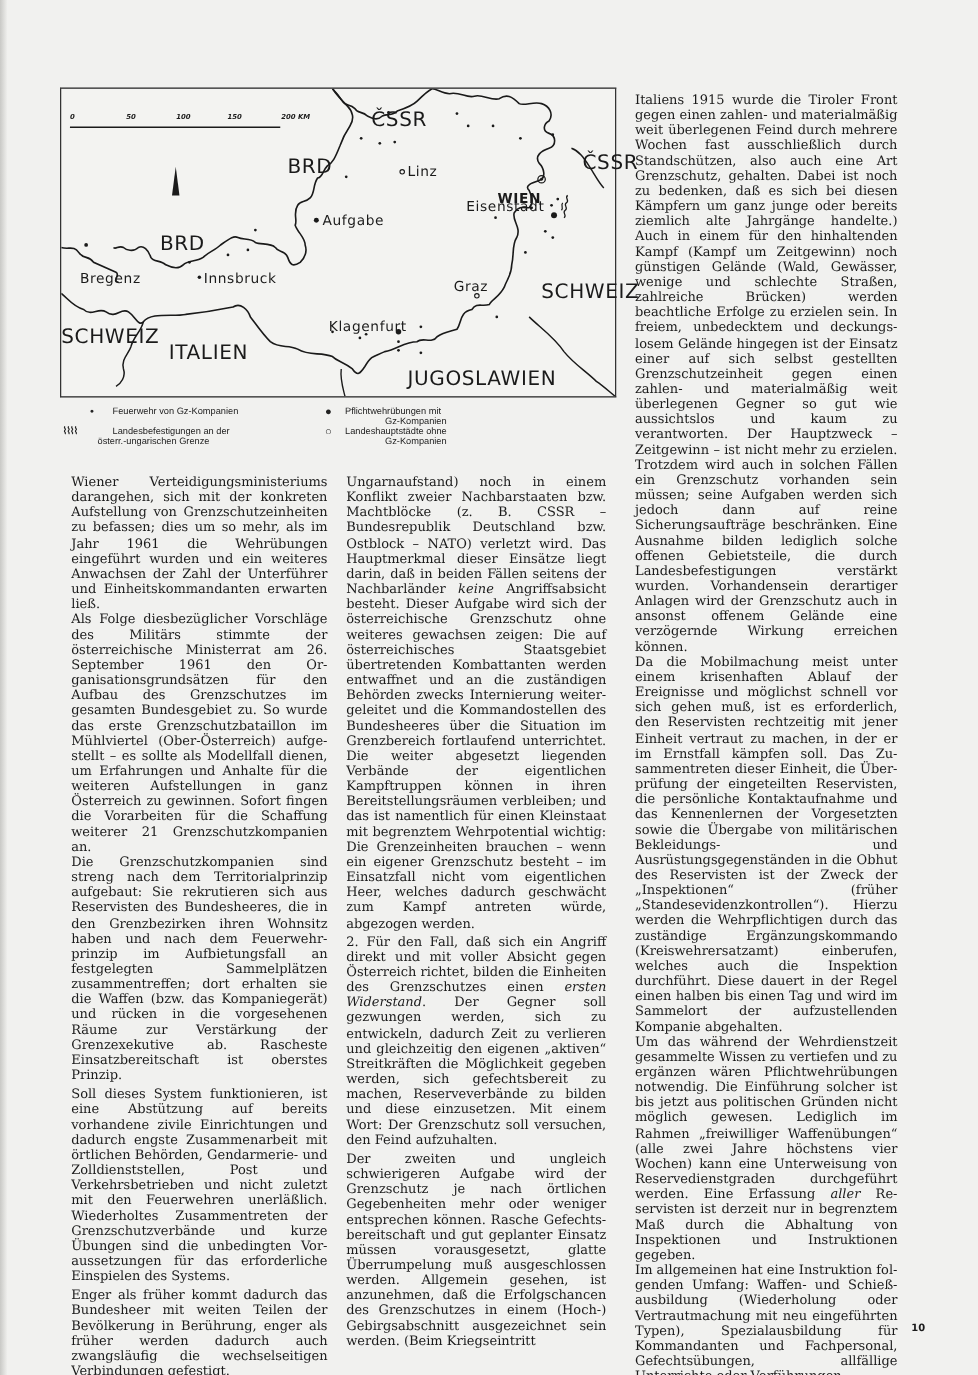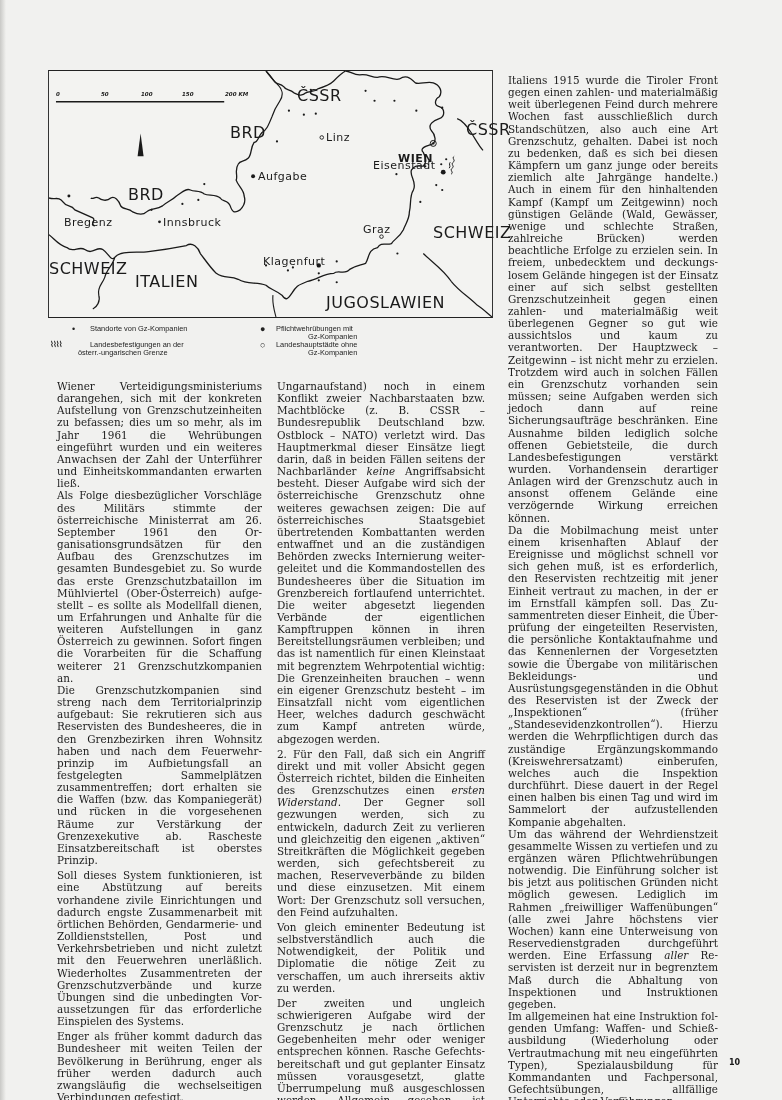--- a/index.html
+++ b/index.html
@@ -136,21 +136,21 @@
   <span class="mlabel big" style="left:324px;top:88px">Eisenstadt</span>
   <span class="mlabel big" style="left:209px;top:99px">Aufgabe</span>
   <span class="mlabel big" style="left:15px;top:145px">Bregenz</span>
   <span class="mlabel big" style="left:114px;top:145px">Innsbruck</span>
   <span class="mlabel big" style="left:314px;top:152px">Graz</span>
   <span class="mlabel big" style="left:214px;top:184px">Klagenfurt</span>
 </div>
 
 <div class="legend">
   <span class="leg-sym" style="left:22px;top:2px">•</span>
-  <span class="leg-item" style="left:40px;top:3px">Standorte von Gz-Kompanien</span>
+  <span class="leg-item" style="left:40px;top:3px">Feuerwehr von Gz-Kompanien</span>
 
   <span class="leg-sym" style="left:0px;top:18px;font-weight:bold;font-size:8px;letter-spacing:-1px">⌇⌇⌇⌇</span>
   <span class="leg-item" style="left:40px;top:19px">Landesbefestigungen an der</span>
   <span class="leg-item" style="left:28px;top:27px">österr.-ungarischen Grenze</span>
 
   <span class="leg-sym" style="left:210px;top:2px">●</span>
   <span class="leg-item" style="left:226px;top:3px">Pflichtwehrübungen mit</span>
   <span class="leg-item" style="left:258px;top:11px">Gz-Kompanien</span>
 
   <span class="leg-sym" style="left:210px;top:18px">○</span>
@@ -163,21 +163,20 @@
   <p>Als Folge diesbezüglicher Vorschläge des Militärs stimmte der österreichische Mini­sterrat am 26. September 1961 den Or­ganisationsgrundsätzen für den Aufbau des Grenzschutzes im gesamten Bundesgebiet zu. So wurde das erste Grenzschutzbataillon im Mühlviertel (Ober-Österreich) aufge­stellt – es sollte als Modellfall dienen, um Erfahrungen und Anhalte für die weiteren Aufstellungen in ganz Österreich zu ge­winnen. Sofort fingen die Vorarbeiten für die Schaffung weiterer 21 Grenzschutz­kompanien an.</p>
   <p>Die Grenzschutzkompanien sind streng nach dem Territorialprinzip aufgebaut: Sie rekrutieren sich aus Reservisten des Bun­desheeres, die in den Grenzbezirken ihren Wohnsitz haben und nach dem Feuerwehr­prinzip im Aufbietungsfall an festgelegten Sammelplätzen zusammentreffen; dort er­halten sie die Waffen (bzw. das Kompanie­gerät) und rücken in die vorgesehenen Räume zur Verstärkung der Grenzexekutive ab. Rascheste Einsatzbereitschaft ist ober­stes Prinzip.</p>
   <p class="gap">Soll dieses System funktionieren, ist eine Abstützung auf bereits vorhandene zivile Einrichtungen und dadurch engste Zu­sammenarbeit mit örtlichen Behörden, Gen­darmerie- und Zolldienststellen, Post und Verkehrsbetrieben und nicht zuletzt mit den Feuerwehren unerläßlich. Wiederholtes Zu­sammentreten der Grenzschutzverbände und kurze Übungen sind die unbedingten Vor­aussetzungen für das erforderliche Ein­spielen des Systems.</p>
   <p class="gap">Enger als früher kommt dadurch das Bundesheer mit weiten Teilen der Bevölke­rung in Berührung, enger als früher werden dadurch auch zwangsläufig die wechsel­seitigen Verbindungen gefestigt.</p>
 
 </div>
 
 <div class="col col2">
   <p><span>Ungarnaufstand) noch in einem Konflikt zweier Nachbarstaaten bzw. Machtblöcke (z. B. CSSR – Bundesrepublik Deutsch­land bzw. Ostblock – NATO) verletzt wird. Das Hauptmerkmal dieser Einsätze liegt darin, daß in beiden Fällen seitens der Nach­barländer </span><em>keine</em><span> Angriffsabsicht besteht. Dieser Aufgabe wird sich der öster­reichische Grenzschutz ohne weiteres ge­wachsen zeigen: Die auf österreichisches Staatsgebiet übertretenden Kombattanten werden entwaffnet und an die zuständigen Behörden zwecks Internierung weiter­geleitet und die Kommandostellen des Bun­desheeres über die Situation im Grenz­bereich fortlaufend unterrichtet. Die weiter abgesetzt liegenden Verbände der eigent­lichen Kampftruppen können in ihren Bereitstellungsräumen verbleiben; und das ist namentlich für einen Kleinstaat mit be­grenztem Wehrpotential wichtig: Die Grenzeinheiten brauchen – wenn ein eigener Grenzschutz besteht – im Einsatzfall nicht vom eigentlichen Heer, welches dadurch geschwächt zum Kampf antreten würde, abgezogen werden.</span></p>
   <p class="gap"><span>2. Für den Fall, daß sich ein Angriff direkt und mit voller Absicht gegen Österreich richtet, bilden die Einheiten des Grenz­schutzes einen </span><em>ersten Widerstand</em><span>. Der Gegner soll gezwungen werden, sich zu entwickeln, dadurch Zeit zu verlieren und gleichzeitig den eigenen „aktiven“ Streitkräften die Möglichkeit gegeben werden, sich ge­fechtsbereit zu machen, Reserveverbände zu bilden und diese einzusetzen. Mit einem Wort: Der Grenzschutz soll versuchen, den Feind aufzuhalten.</span></p>
-  <p class="gap">Von gleich eminenter Bedeutung ist selbst­verständlich auch die Notwendigkeit, der Politik und Diplomatie die nötige Zeit zu verschaffen, um auch ihrerseits aktiv zu werden.</p>
   <p class="gap">Der zweiten und ungleich schwierigeren Aufgabe wird der Grenzschutz je nach örtlichen Gegebenheiten mehr oder weniger entsprechen können. Rasche Gefechts­bereitschaft und gut geplanter Einsatz müssen vorausgesetzt, glatte Überrumpe­lung muß ausgeschlossen werden. All­gemein gesehen, ist anzunehmen, daß die Erfolgschancen des Grenzschutzes in einem (Hoch-) Gebirgsabschnitt ausge­zeichnet sein werden. (Beim Kriegseintritt</p>
 </div>
 
 <div class="col col3">
   <p>Italiens 1915 wurde die Tiroler Front gegen einen zahlen- und materialmäßig weit über­legenen Feind durch mehrere Wochen fast ausschließlich durch Standschützen, also auch eine Art Grenzschutz, gehalten. Dabei ist noch zu bedenken, daß es sich bei diesen Kämpfern um ganz junge oder bereits ziemlich alte Jahrgänge handelte.) Auch in einem für den hinhaltenden Kampf (Kampf um Zeitgewinn) noch günstigen Gelände (Wald, Gewässer, wenige und schlechte Straßen, zahlreiche Brücken) werden beachtliche Erfolge zu erzielen sein. In freiem, unbedecktem und deckungs­losem Gelände hingegen ist der Einsatz einer auf sich selbst gestellten Grenzschutz­einheit gegen einen zahlen- und material­mäßig weit überlegenen Gegner so gut wie aussichtslos und kaum zu verantworten. Der Hauptzweck – Zeitgewinn – ist nicht mehr zu erzielen. Trotzdem wird auch in solchen Fällen ein Grenzschutz vorhanden sein müssen; seine Aufgaben werden sich jedoch dann auf reine Sicherungsaufträge beschränken. Eine Ausnahme bilden ledig­lich solche offenen Gebietsteile, die durch Landesbefestigungen verstärkt wurden. Vorhandensein derartiger Anlagen wird der Grenzschutz auch in ansonst offenem Gelände eine verzögernde Wirkung er­reichen können.</p>
   <p>Da die Mobilmachung meist unter einem krisenhaften Ablauf der Ereignisse und möglichst schnell vor sich gehen muß, ist es erforderlich, den Reservisten rechtzeitig mit jener Einheit vertraut zu machen, in der er im Ernstfall kämpfen soll. Das Zu­sammentreten dieser Einheit, die Über­prüfung der eingeteilten Reservisten, die persönliche Kontaktaufnahme und das Kennenlernen der Vorgesetzten sowie die Übergabe von militärischen Bekleidungs- und Ausrüstungsgegenständen in die Ob­hut des Reservisten ist der Zweck der „Inspektionen“ (früher „Standesevidenz­kontrollen“). Hierzu werden die Wehr­pflichtigen durch das zuständige Ergän­zungskommando (Kreiswehrersatzamt) ein­berufen, welches auch die Inspektion durchführt. Diese dauert in der Regel einen halben bis einen Tag und wird im Sammel­ort der aufzustellenden Kompanie ab­gehalten.</p>
   <p><span>Um das während der Wehrdienstzeit ge­sammelte Wissen zu vertiefen und zu er­gänzen wären Pflichtwehrübungen not­wendig. Die Einführung solcher ist bis jetzt aus politischen Gründen nicht möglich gewesen. Lediglich im Rahmen „frei­williger Waffenübungen“ (alle zwei Jahre höchstens vier Wochen) kann eine Unter­weisung von Reservedienstgraden durch­geführt werden. Eine Erfassung </span><em>aller</em><span> Re­servisten ist derzeit nur in begrenztem Maß durch die Abhaltung von Inspektionen und Instruktionen gegeben.</span></p>
   <p>Im allgemeinen hat eine Instruktion fol­genden Umfang: Waffen- und Schieß­ausbildung (Wiederholung oder Vertraut­machung mit neu eingeführten Typen), Spezialausbildung für Kommandanten und Fachpersonal, Gefechtsübungen, allfällige Unterrichte oder Vorführungen.</p>
 </div>
 

